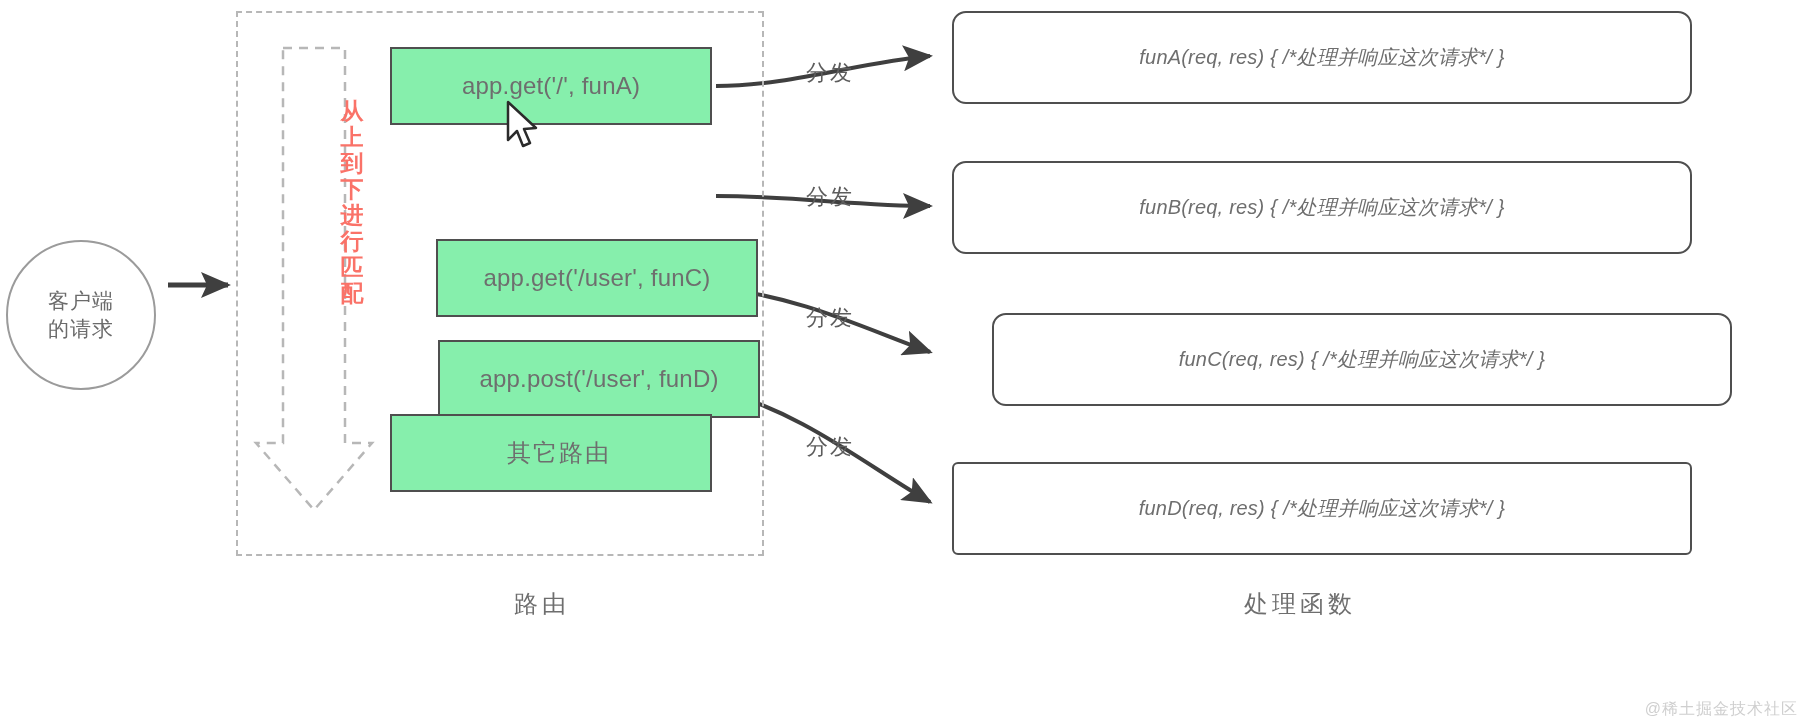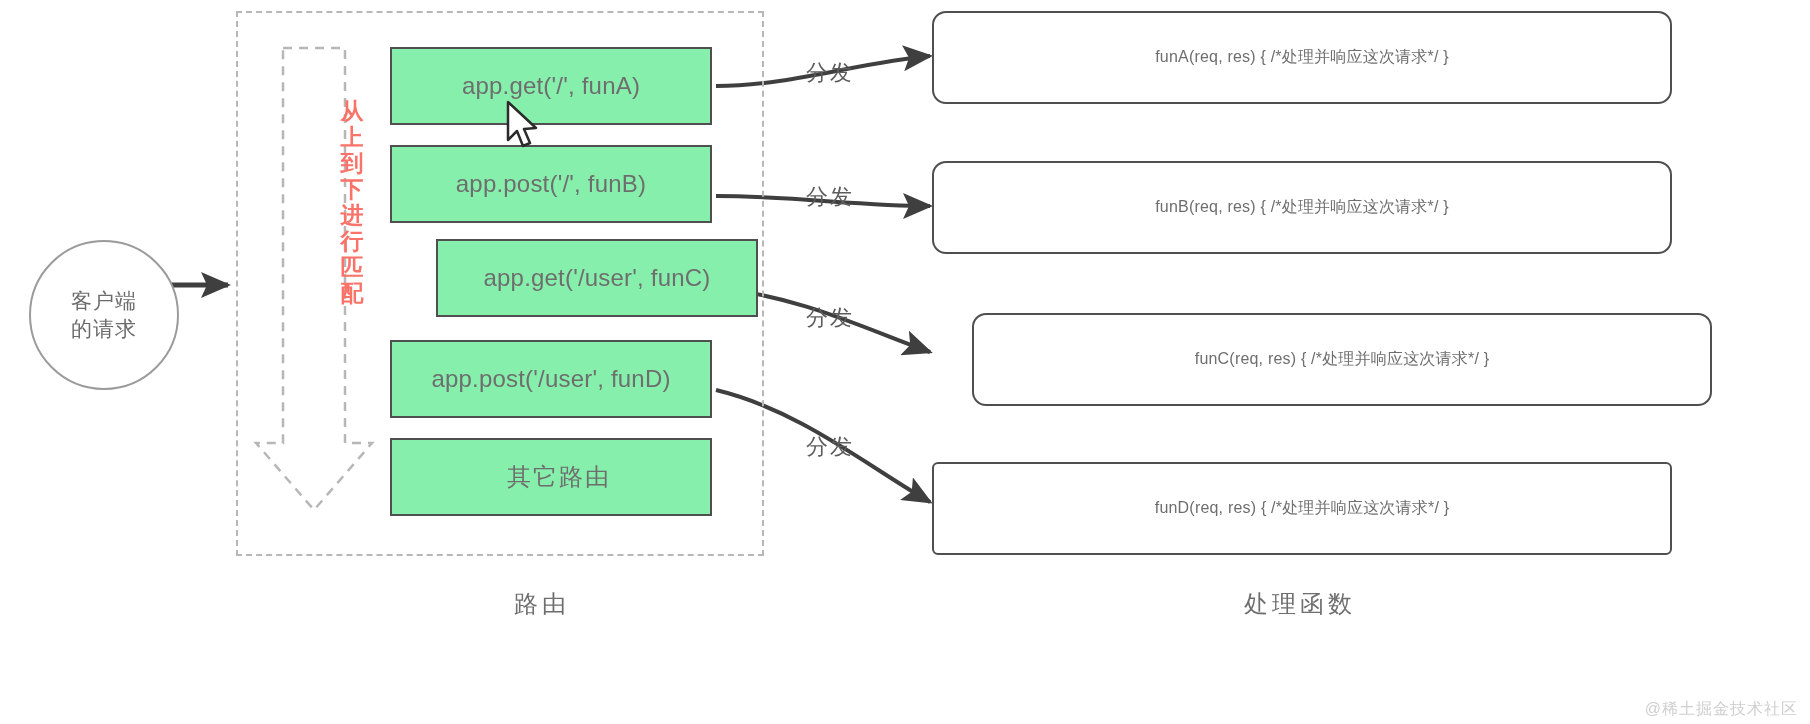--- a/index.html
+++ b/index.html
@@ -5,21 +5,21 @@
   html,body{margin:0;padding:0;background:#ffffff;}
   body{
     font-family:"Liberation Sans","DejaVu Sans",sans-serif;
     width:1810px;height:724px;overflow:hidden;position:relative;
   }
   #stage{position:absolute;left:0;top:0;width:1810px;height:724px;}
   svg.layer{position:absolute;left:0;top:0;width:1810px;height:724px;overflow:visible;}
 
   
   .client-circle{
-    position:absolute;left:29px;top:240px;width:150px;height:150px;
+    position:absolute;left:6px;top:240px;width:150px;height:150px;
     border:2px solid #9b9b9b;border-radius:50%;
     display:flex;flex-direction:column;align-items:center;justify-content:center;
     color:#6b6b6b;font-size:21px;line-height:1.35;letter-spacing:1px;
     box-sizing:border-box;background:#fff;
   }
 
   
   .route-container{
     position:absolute;left:236px;top:11px;width:528px;height:545px;
     border:2px dashed #b7b7b7;box-sizing:border-box;background:transparent;
@@ -37,24 +37,24 @@
   .route-box{
     position:absolute;left:390px;width:322px;height:78px;
     border:2.5px solid #4f4f4f;background:#86efac;box-sizing:border-box;
     display:flex;align-items:center;justify-content:center;
     color:#6e6e6e;font-size:24px;letter-spacing:.2px;
   }
   .route-box.cn{letter-spacing:2px;}
 
   
   .handler-box{
-    position:absolute;left:932px;width:740px;height:93px;
+    position:absolute;left:952px;width:740px;height:93px;
     border:2.5px solid #4f4f4f;border-radius:14px;background:#ffffff;
     box-sizing:border-box;display:flex;align-items:center;justify-content:center;
-    color:#6e6e6e;font-size:16px;letter-spacing:.2px;
+    color:#6e6e6e;font-size:20px;letter-spacing:.2px;font-style:italic;
   }
 
   
   .dispatch-label{
     position:absolute;color:#5d5d5d;font-size:22px;letter-spacing:2px;
     white-space:nowrap;
   }
 
   
   .caption{
@@ -117,24 +117,23 @@
     <span>上</span>
     <span>到</span>
     <span>下</span>
     <span>进</span>
     <span>行</span>
     <span>匹</span>
     <span>配</span>
   </div>
 
   <div class="route-box" style="top:47px;">app.get('/', funA)</div>
-  <div class="route-box" style="top:145px;">app.post('/', funB)</div>
   <div class="route-box" style="top:239px;margin-left:46px;">app.get('/user', funC)</div>
-  <div class="route-box" style="top:340px;">app.post('/user', funD)</div>
-  <div class="route-box cn" style="top:438px;padding-left:16px;">其它路由</div>
+  <div class="route-box" style="top:340px;margin-left:48px;">app.post('/user', funD)</div>
+  <div class="route-box cn" style="top:414px;padding-left:16px;">其它路由</div>
 
   <div class="dispatch-label" style="left:806px;top:58px;">分发</div>
   <div class="dispatch-label" style="left:806px;top:182px;">分发</div>
   <div class="dispatch-label" style="left:806px;top:303px;">分发</div>
   <div class="dispatch-label" style="left:806px;top:432px;">分发</div>
 
   <div class="handler-box" style="top:11px;">funA(req, res) { /*处理并响应这次请求*/ }</div>
   <div class="handler-box" style="top:161px;">funB(req, res) { /*处理并响应这次请求*/ }</div>
   <div class="handler-box" style="top:313px;margin-left:40px;">funC(req, res) { /*处理并响应这次请求*/ }</div>
   <div class="handler-box" style="top:462px;border-radius:6px;">funD(req, res) { /*处理并响应这次请求*/ }</div>

